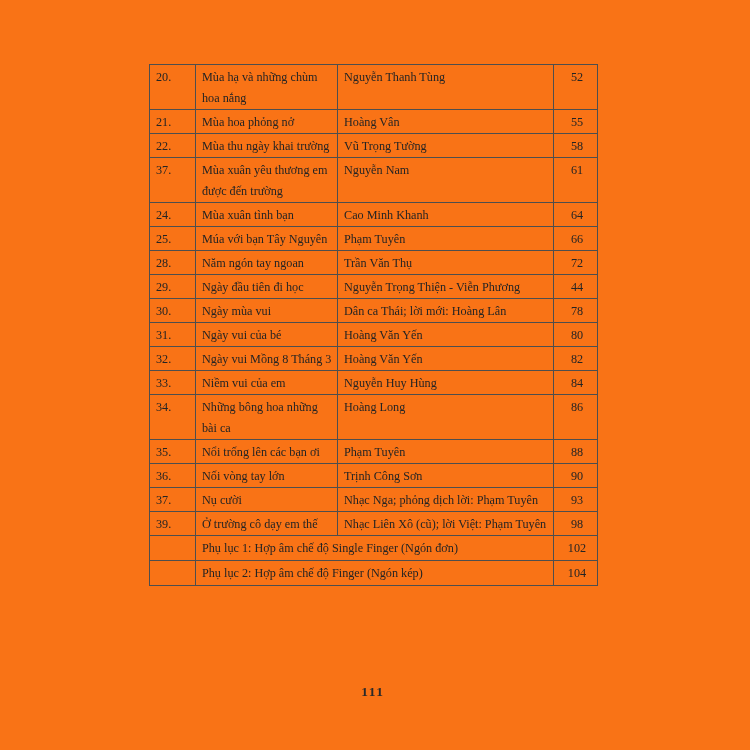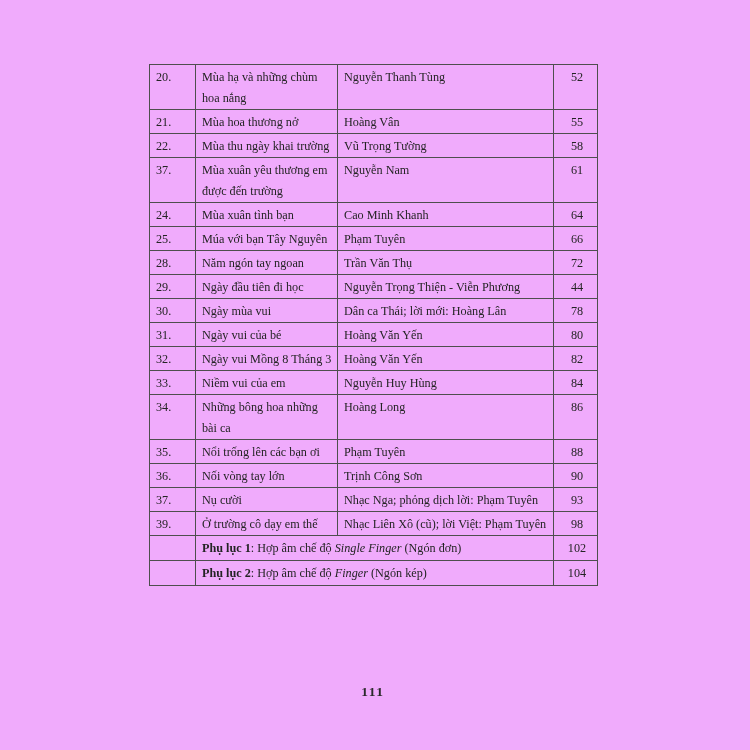--- a/index.html
+++ b/index.html
@@ -1,17 +1,17 @@
 <!DOCTYPE html>
 <html><head>
 <meta charset="utf-8">
 <style>
   html,body{margin:0;padding:0;background:#ffffff;}
   .page{
-    position:relative;width:750px;height:750px;background:#f0abfc;overflow:hidden;
+    position:relative;width:750px;height:750px;background:#f97316;overflow:hidden;
     font-family:"Liberation Serif","DejaVu Serif",serif;color:#242424;
   }
   .toc-wrap{position:absolute;left:149px;top:64px;}
   table.toc{
     border-collapse:collapse;table-layout:fixed;width:448px;
     font-size:12.2px;color:#242424;
   }
   table.toc td{
     border:1px solid #4e4e4e;
     vertical-align:top;
@@ -19,22 +19,22 @@
     line-height:21px;
     overflow:hidden;
   }
   tr.toc-row{height:23px;}
   tr.appendix-row{height:25px;}
   td.cell-no{padding-left:5px;}
   td.cell-title{white-space:pre-line;}
   td.cell-author{white-space:nowrap;}
   td.cell-page{text-align:center;padding-left:1px;padding-right:1px;}
   td.cell-appendix{white-space:nowrap;}
-  .bold{font-weight:bold;}
-  .italic{font-style:italic;}
+  .bold{font-weight:normal;}
+  .italic{}
   .footer-pagenum{
     position:absolute;left:149px;top:684px;width:448px;
     text-align:center;font-weight:bold;font-size:13.5px;letter-spacing:1.5px;
     color:#2a2a2a;
   }
 </style>
 </head>
 <body>
 
 <div class="page">
@@ -49,21 +49,21 @@
       <tbody id="toc-body">
           <tr class="toc-row">
             <td class="cell-no">20.</td>
             <td class="cell-title">Mùa hạ và những chùm
 hoa nắng</td>
             <td class="cell-author">Nguyễn Thanh Tùng</td>
             <td class="cell-page">52</td>
           </tr>
           <tr class="toc-row">
             <td class="cell-no">21.</td>
-            <td class="cell-title">Mùa hoa thương nở</td>
+            <td class="cell-title">Mùa hoa phỏng nở</td>
             <td class="cell-author">Hoàng Vân</td>
             <td class="cell-page">55</td>
           </tr>
           <tr class="toc-row">
             <td class="cell-no">22.</td>
             <td class="cell-title">Mùa thu ngày khai trường</td>
             <td class="cell-author">Vũ Trọng Tường</td>
             <td class="cell-page">58</td>
           </tr>
           <tr class="toc-row">

